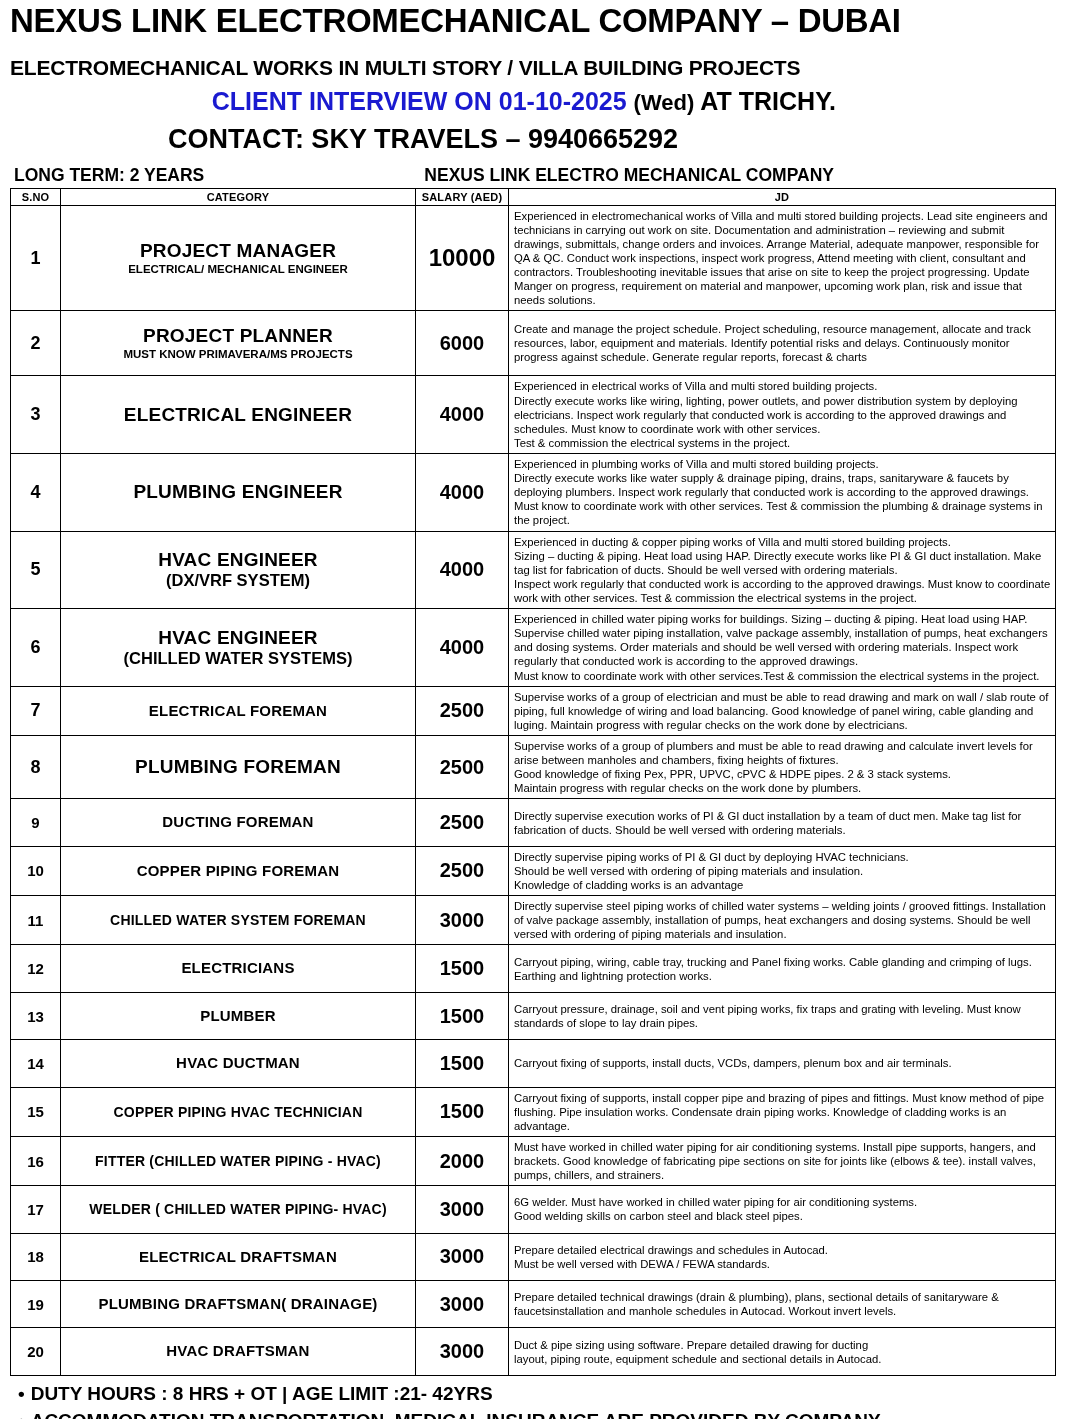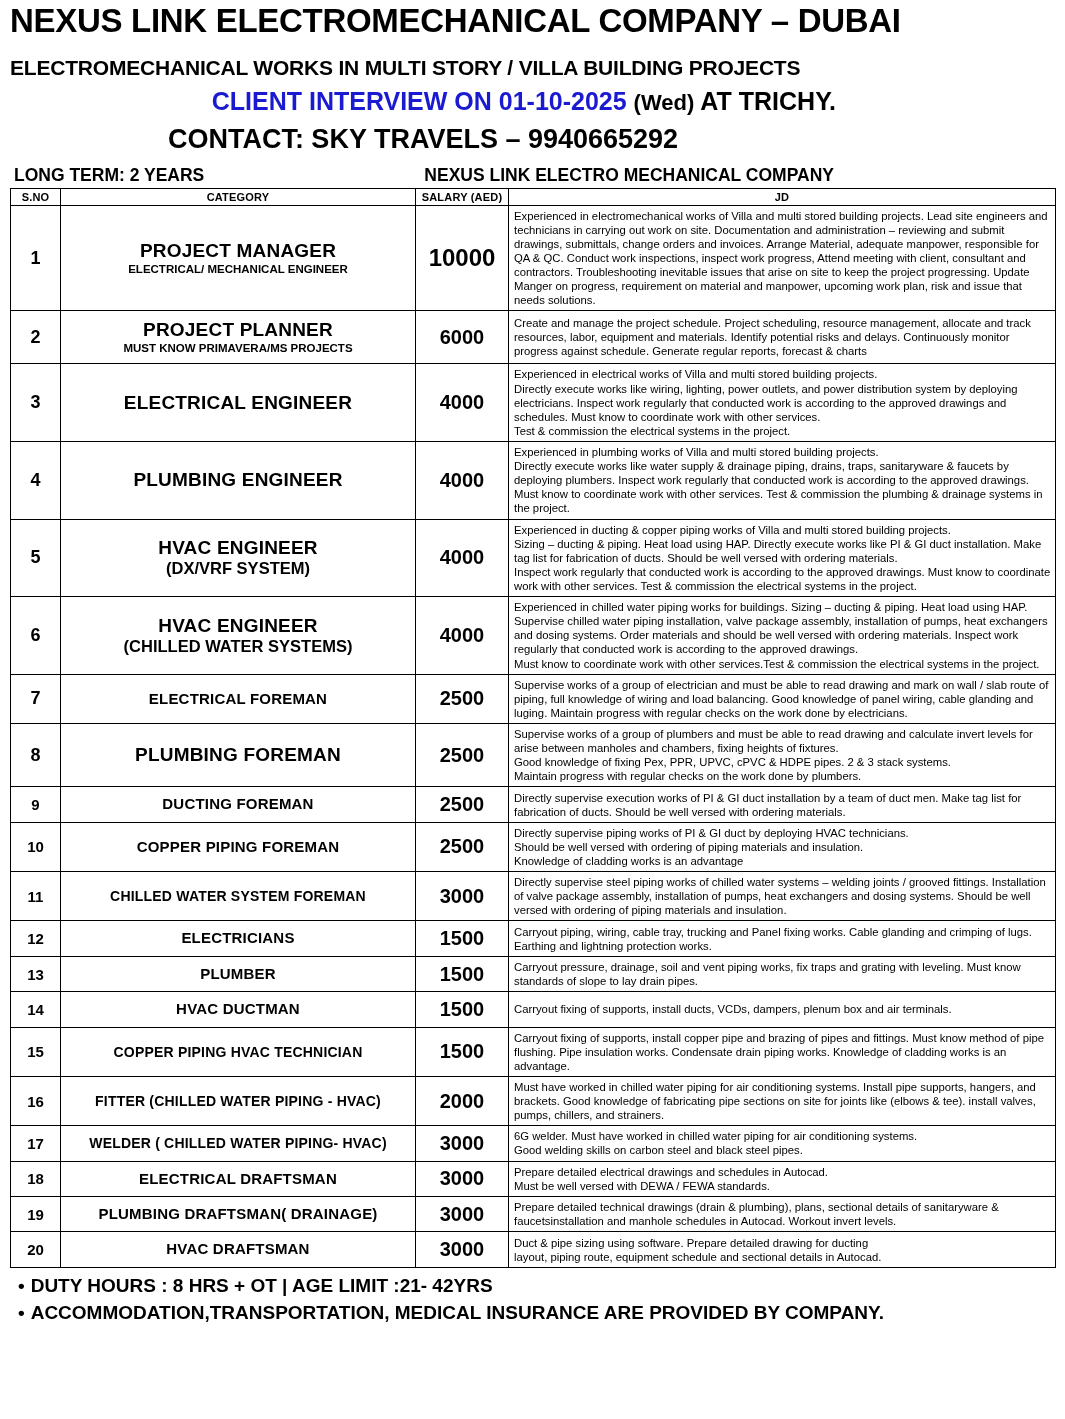--- a/index.html
+++ b/index.html
@@ -82,21 +82,21 @@
   }
   td.sno {
     text-align: center;
     font-weight: bold;
     font-size: 18px;
   }
   td.sno.small { font-size: 15px; }
   td.cat {
     text-align: center;
     font-weight: bold;
-    padding: 8px 4px;
+    padding: 14px 4px;
     line-height: 1.15;
   }
   td.cat .main { font-size: 19px; letter-spacing: 0.2px; }
   td.cat .main.sm { font-size: 15px; }
   td.cat .main.xs { font-size: 14px; }
   td.cat .sub { font-size: 11.5px; display: block; margin-top: 1px; }
   td.cat .line2 { font-size: 16.5px; display: block; }
   td.sal {
     text-align: center;
     font-weight: bold;

